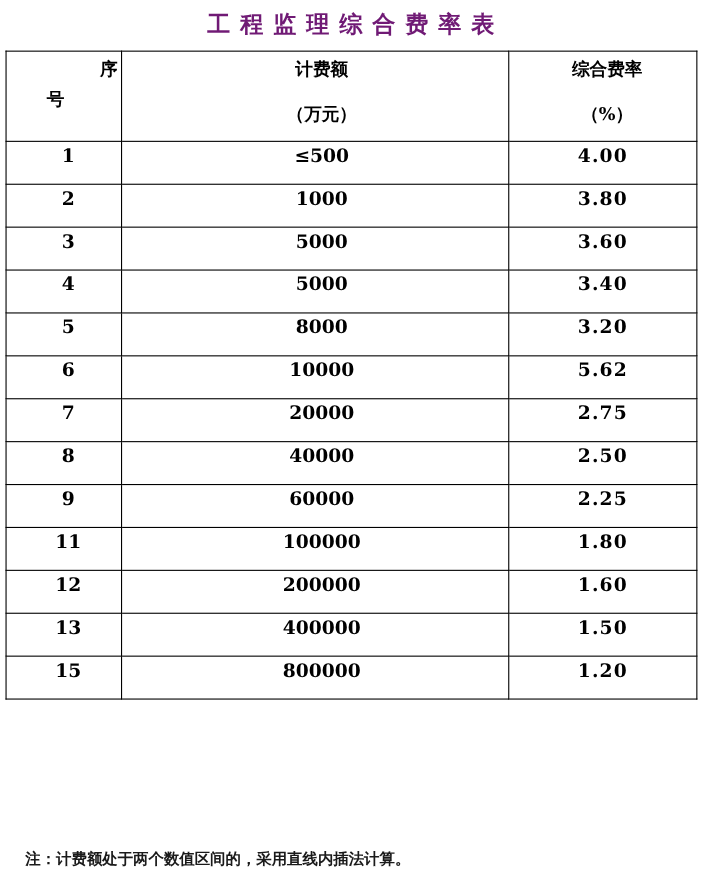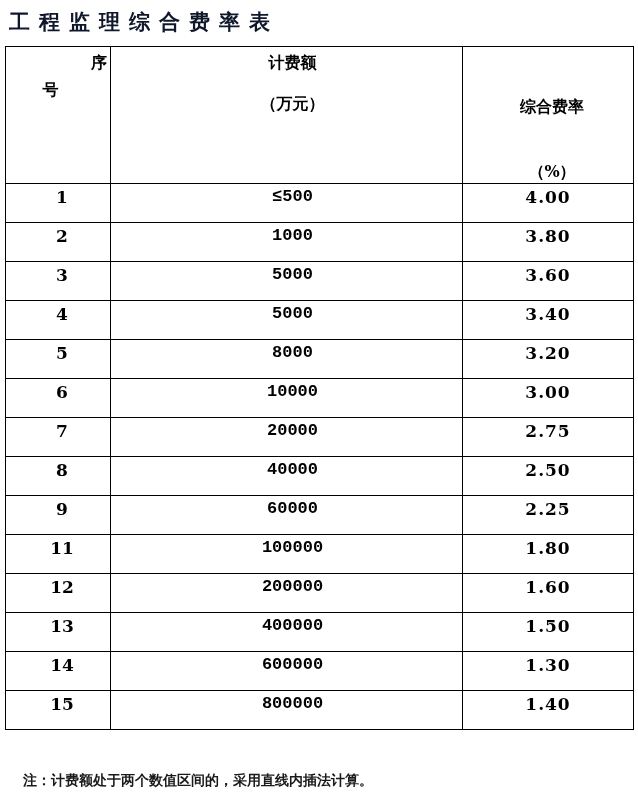--- a/index.html
+++ b/index.html
@@ -11,24 +11,24 @@
   }
   .page {
     position: relative;
     width: 638px; height: 807px;
     overflow: hidden;
   }
   .doc-title {
     position: absolute;
     top: 8px; left: 0;
     width: 100%;
-    text-align: left;
+    text-align: center;
     font-size: 21px;
     font-weight: bold;
-    color: #0f172a;
+    color: #701a75;
     letter-spacing: 9px;
     text-indent: 9px;
     white-space: nowrap;
   }
   table.rate-table {
     position: absolute;
     top: 46px; left: 5px;
     width: 628px;
     border-collapse: collapse;
     table-layout: fixed;
@@ -49,23 +49,23 @@
     height: 39px;
     font-size: 17px;
     padding-top: 3px;
   }
   
   .hl1 { padding-top: 6px; }
   .hl2 { margin-top: 20px; }
   .serial-l1 { padding-top: 6px; text-align: right; padding-right: 3px; }
   .serial-l2 { margin-top: 6px; text-align: center; padding-right: 15px; }
   .ind-amount { text-indent: 12px; }
-  .ind-rate-h { text-indent: 8px; margin-top: 44px; }
+  .ind-rate-h { text-indent: 8px; }
   td.cell-serial { text-indent: 8px; }
-  td.cell-amount { text-indent: 12px; font-family: Liberation Mono, monospace; }
+  td.cell-amount { text-indent: 12px; }
   td.cell-rate { letter-spacing: 1px; }
   .footnote {
     position: absolute;
     top: 772px; left: 23px;
     font-size: 14px;
     font-weight: bold;
     color: #1a1a1a;
     white-space: nowrap;
   }
 </style>
@@ -120,21 +120,21 @@
         <td class="cell-rate">3.40</td>
       </tr>
       <tr>
         <td class="cell-serial">5</td>
         <td class="cell-amount">8000</td>
         <td class="cell-rate">3.20</td>
       </tr>
       <tr>
         <td class="cell-serial">6</td>
         <td class="cell-amount">10000</td>
-        <td class="cell-rate">3.00</td>
+        <td class="cell-rate">5.62</td>
       </tr>
       <tr>
         <td class="cell-serial">7</td>
         <td class="cell-amount">20000</td>
         <td class="cell-rate">2.75</td>
       </tr>
       <tr>
         <td class="cell-serial">8</td>
         <td class="cell-amount">40000</td>
         <td class="cell-rate">2.50</td>
@@ -153,27 +153,22 @@
         <td class="cell-serial">12</td>
         <td class="cell-amount">200000</td>
         <td class="cell-rate">1.60</td>
       </tr>
       <tr>
         <td class="cell-serial">13</td>
         <td class="cell-amount">400000</td>
         <td class="cell-rate">1.50</td>
       </tr>
       <tr>
-        <td class="cell-serial">14</td>
-        <td class="cell-amount">600000</td>
-        <td class="cell-rate">1.30</td>
-      </tr>
-      <tr>
         <td class="cell-serial">15</td>
         <td class="cell-amount">800000</td>
-        <td class="cell-rate">1.40</td>
+        <td class="cell-rate">1.20</td>
       </tr>
     </tbody>
   </table>
 
   <div class="footnote">注：计费额处于两个数值区间的，采用直线内插法计算。</div>
 
 </div>
 
 </body></html>

